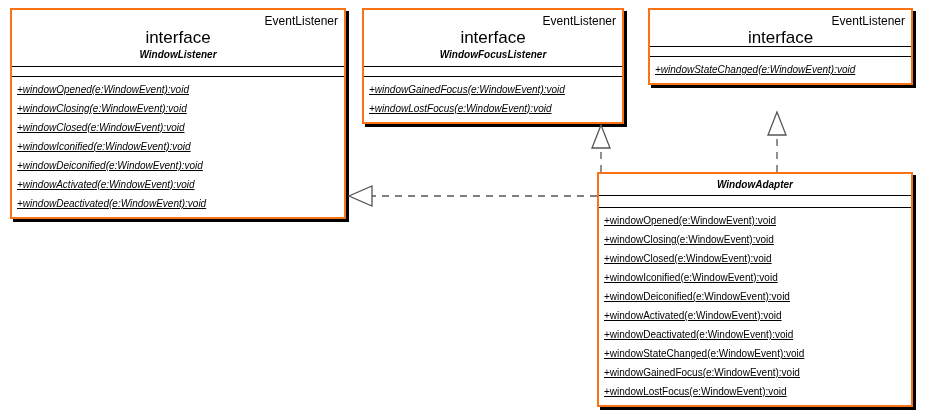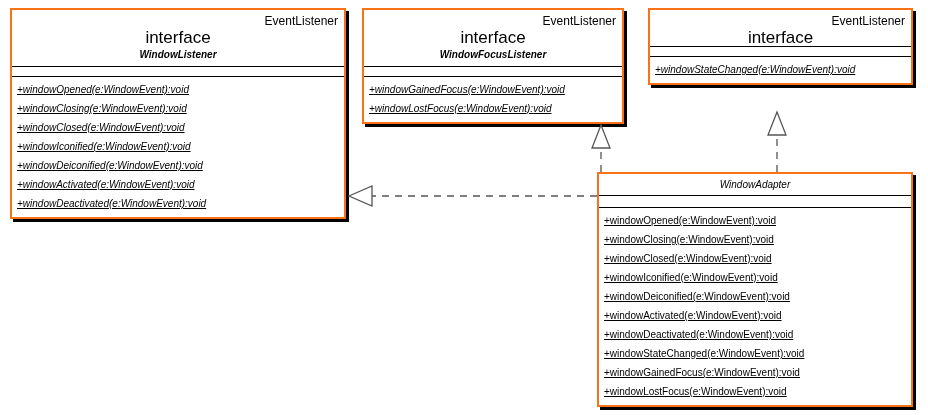--- a/index.html
+++ b/index.html
@@ -58,21 +58,21 @@
     font-size: 10px;
     line-height: 17px;
     font-weight: bold;
     font-style: italic;
     padding: 0 6px 3px 6px;
     white-space: nowrap;
   }
 
   .cls-name.concrete-name {
     font-style: italic;
-    font-weight: normal;
+    font-weight: bold;
   }
 
   .cls-attrs {
     border-top: 1px solid #000000;
     height: 9px;
   }
 
   .cls-ops {
     border-top: 1px solid #000000;
     padding: 3px 0 4px 0;

